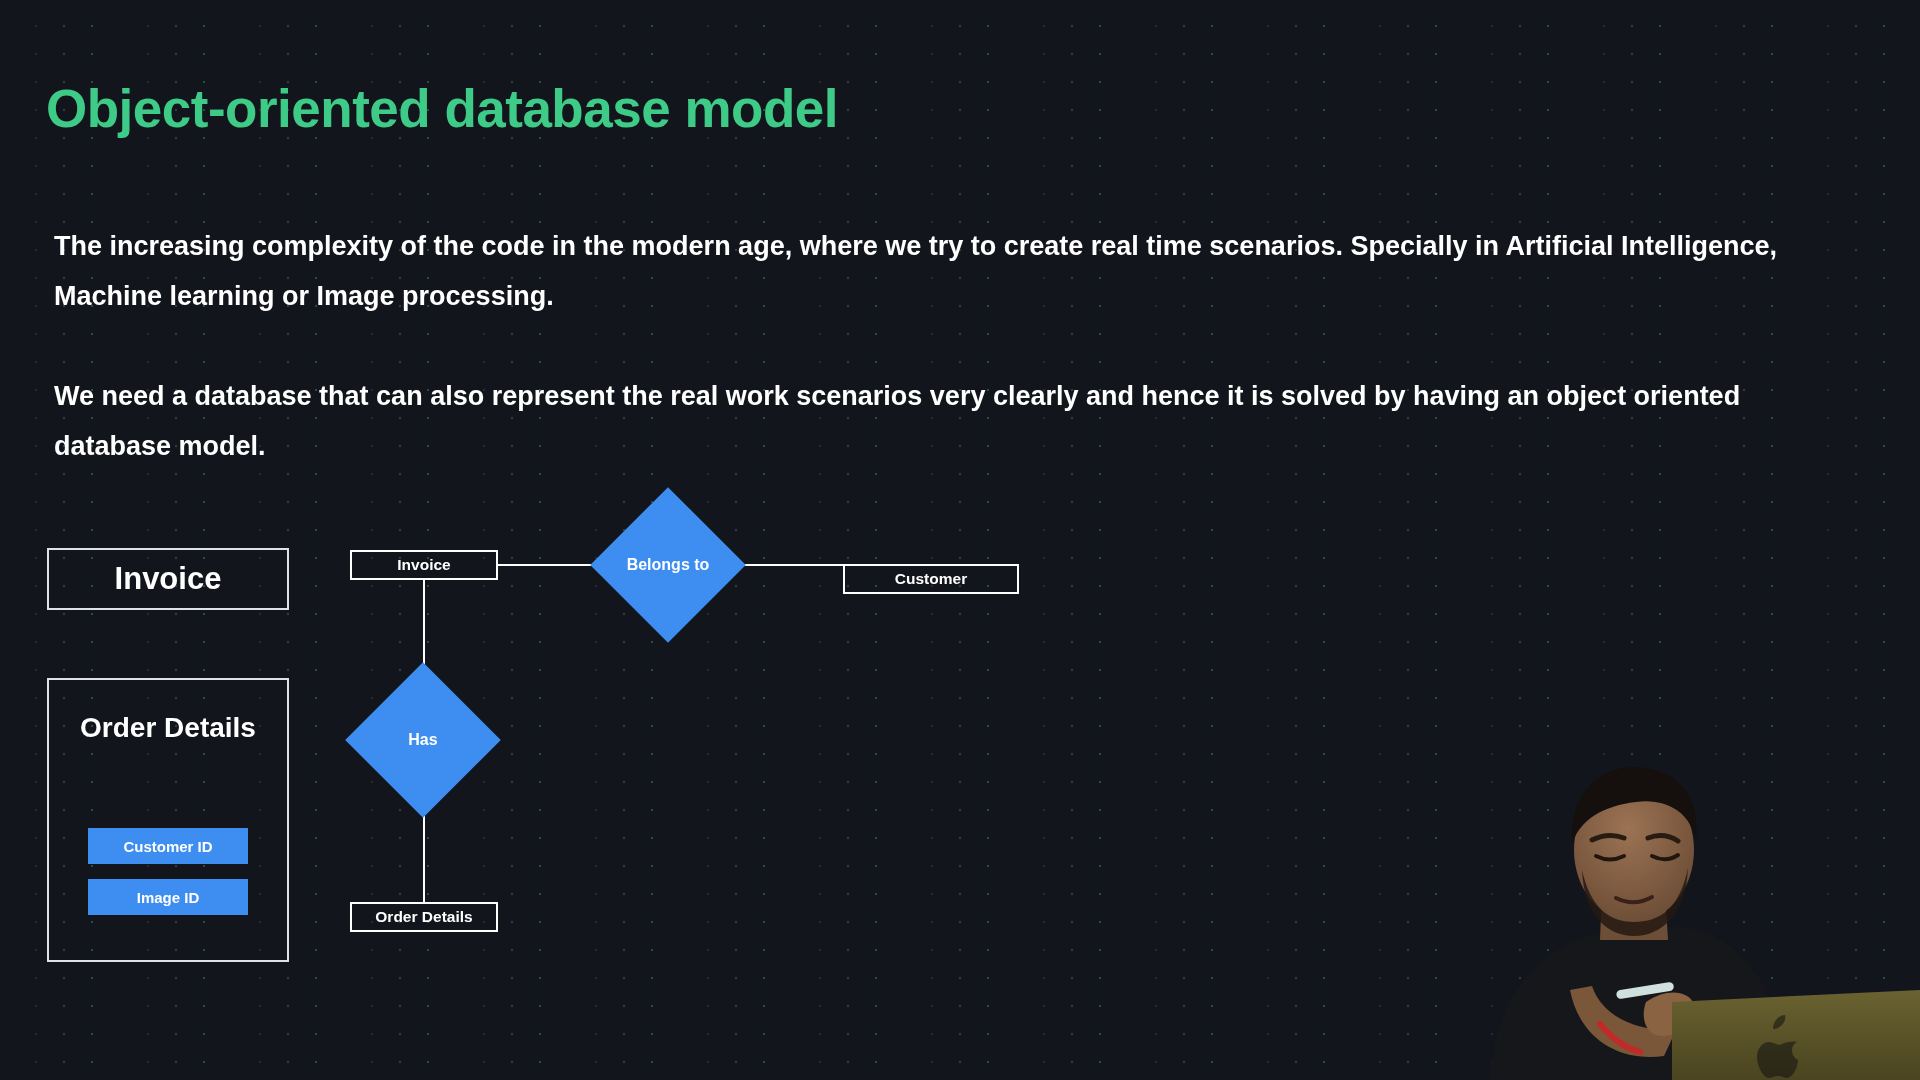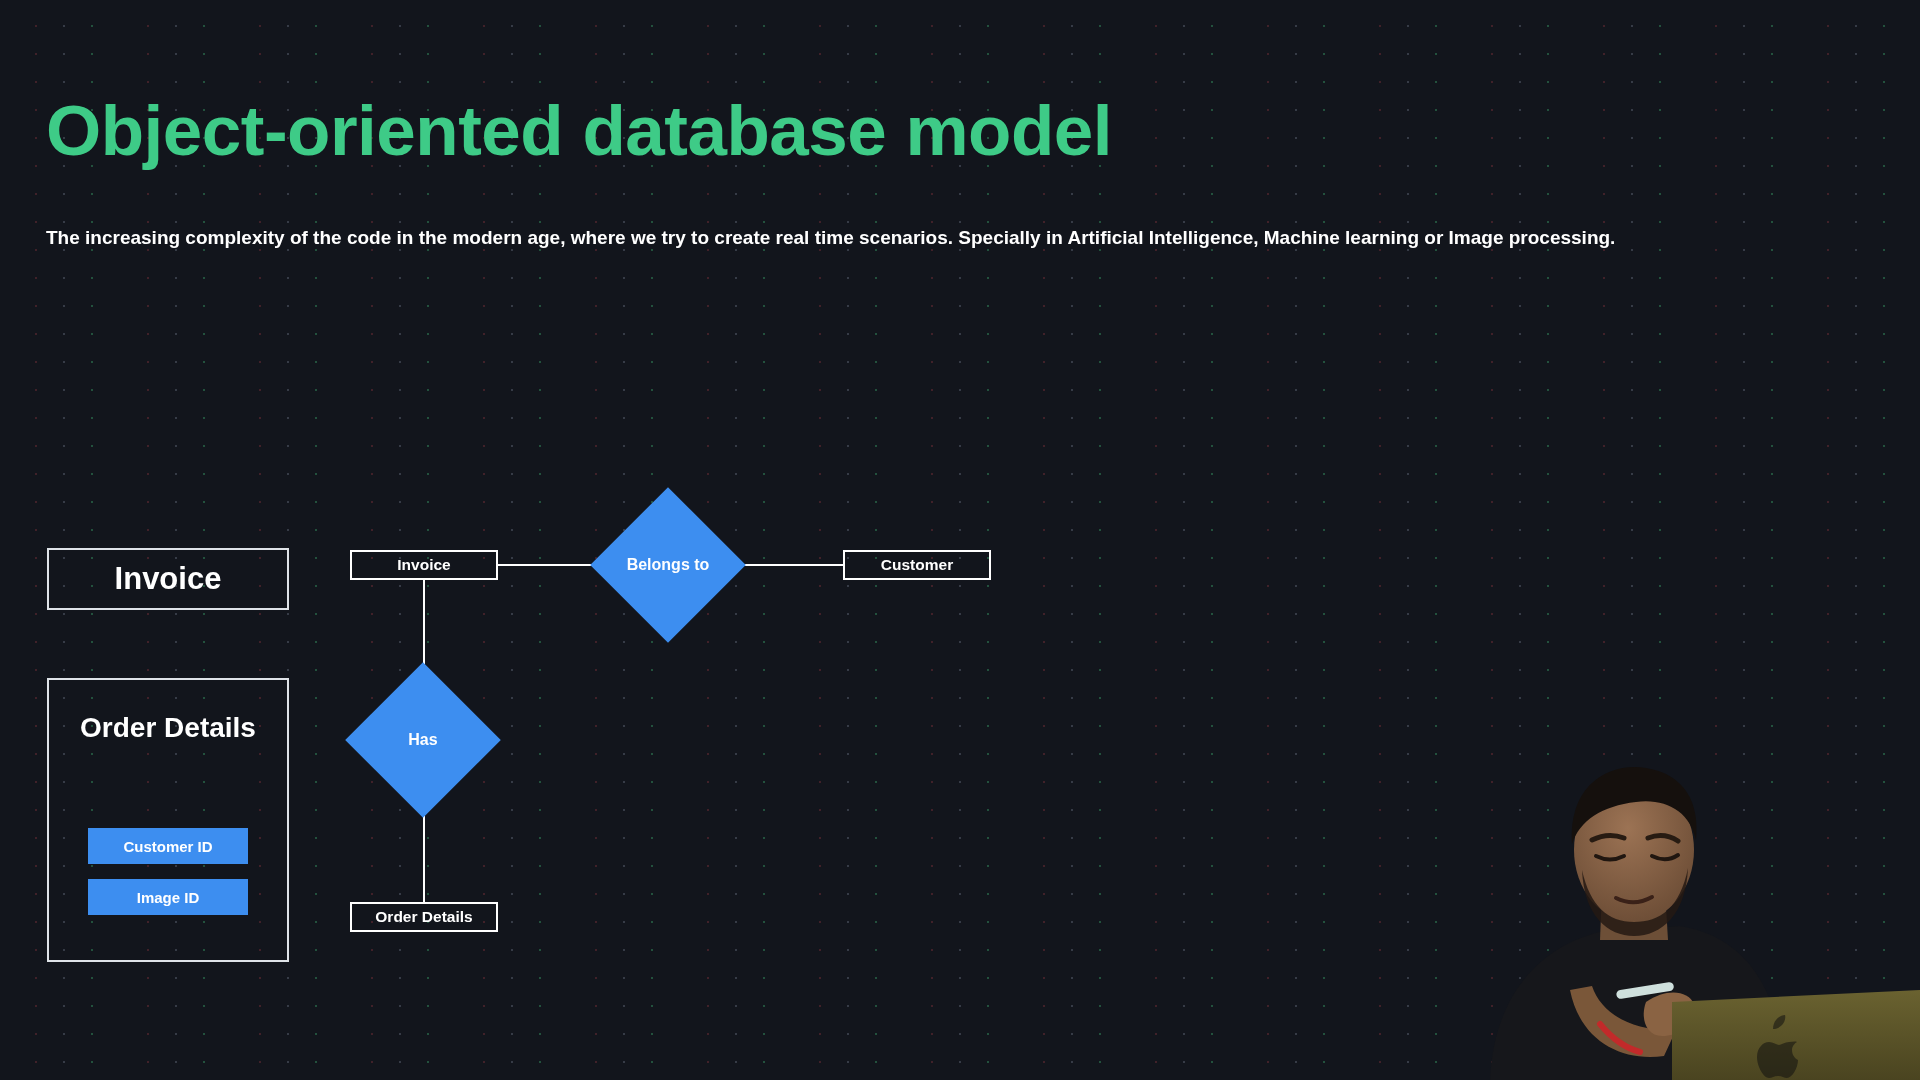--- a/index.html
+++ b/index.html
@@ -25,31 +25,31 @@
       radial-gradient(circle, rgba(170,60,70,0.30) 1.1px, transparent 1.2px);
     background-size: 112px 28px, 112px 28px, 112px 28px;
     background-position: 8px 12px, 36px 12px, 92px 12px;
     pointer-events: none;
   }
   
   #page-title {
     position: absolute;
     left: 46px;
     top: 42px;
-    font-size: 71px;
+    font-size: 53px;
     font-weight: 700;
     letter-spacing: -0.5px;
     color: #3ecb87;
     white-space: nowrap;
   }
   .para {
     position: absolute;
-    left: 46px;
+    left: 54px;
     width: 1760px;
-    font-size: 19px;
+    font-size: 27px;
     font-weight: 600;
     line-height: 50px;
     color: #ffffff;
   }
   #para-1 { top: 194px; }
   #para-2 { top: 344px; }
 
   
   #invoice-panel {
     position: absolute;
@@ -115,21 +115,21 @@
     background: transparent;
     display: flex;
     align-items: center;
     justify-content: center;
     font-size: 15.5px;
     font-weight: 700;
     color: #ffffff;
     box-sizing: border-box;
   }
   #er-entity-invoice { left: 350px; top: 550px; width: 148px; height: 30px; }
-  #er-entity-customer { left: 843px; top: 550px; width: 148px; height: 30px; }
+  #er-entity-customer { left: 843px; top: 564px; width: 176px; height: 30px; }
   #er-entity-order-details { left: 350px; top: 902px; width: 148px; height: 30px; }
 
   .er-diamond {
     position: absolute;
     background: #3d8ef0;
     transform: rotate(45deg);
   }
   .er-diamond > span {
     position: absolute;
     inset: 0;
@@ -171,20 +171,21 @@
 <body>
 
 <div id="stage">
 
   <div id="grid-bg"></div>
 
   <h1 id="page-title">Object-oriented database model</h1>
 
   <p class="para" id="para-1">The increasing complexity of the code in the modern age, where we try to create real time scenarios. Specially in Artificial Intelligence, Machine learning or Image processing.</p>
 
+  <p class="para" id="para-2">We need a database that can also represent the real work scenarios very clearly and hence it is solved by having an object oriented database model.</p>
 
   <div id="invoice-panel">
     <span id="invoice-panel-label">Invoice</span>
   </div>
 
   <div id="order-panel">
     <div id="order-panel-title">Order Details</div>
     <div class="attr-button" id="attr-customer-id">Customer ID</div>
     <div class="attr-button" id="attr-order-id">Image ID</div>
   </div>

